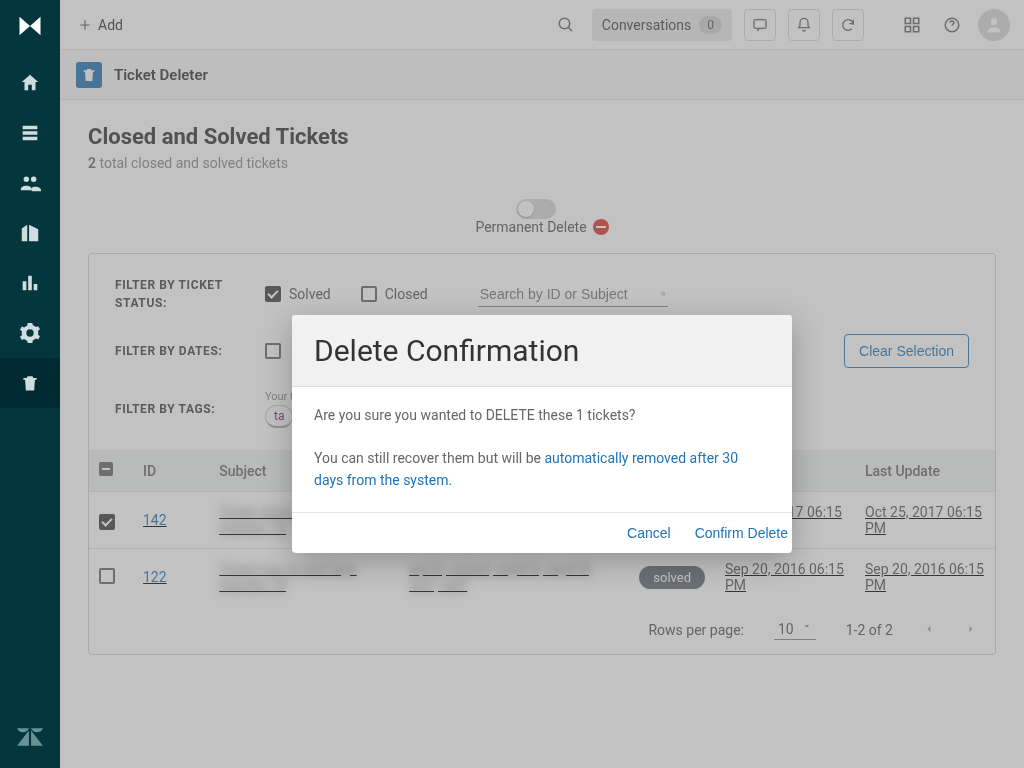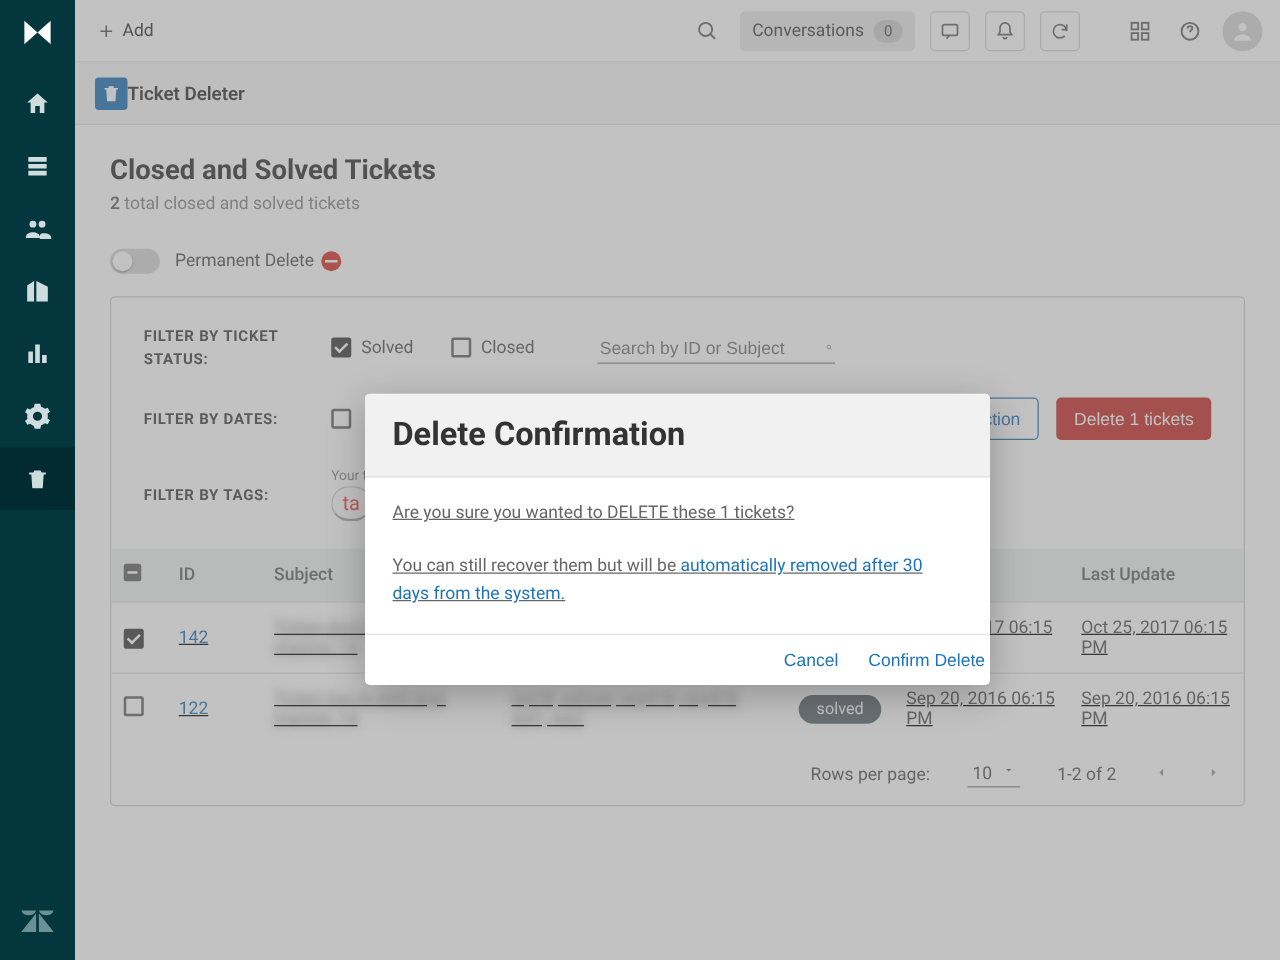--- a/index.html
+++ b/index.html
@@ -23,51 +23,51 @@
   .add-btn { display: flex; align-items: center; gap: 6px; color: #333; font-size: 14px; cursor: pointer; padding: 4px 8px; }
   .topbar-spacer { flex: 1; }
   .topbar-icon-btn { width: 32px; height: 32px; border: 1px solid #d8d8d8; border-radius: 4px; display: flex; align-items: center; justify-content: center; cursor: pointer; background:#fff; }
   .topbar-icon-plain { width: 28px; height: 28px; display:flex; align-items:center; justify-content:center; cursor:pointer; }
   .conv-pill { background: #e9e9e9; border-radius: 4px; height: 32px; padding: 0 10px; display: flex; align-items: center; gap: 8px; cursor: pointer; }
   .conv-pill span.txt { font-size: 14px; color: #444; }
   .conv-pill span.badge { background: #cfcfcf; color:#555; border-radius: 10px; padding: 0 8px; font-size: 12px; height: 18px; display:flex; align-items:center; }
   .avatar { width: 32px; height: 32px; border-radius: 50%; background: #d8d8d8; display:flex; align-items:center; justify-content:center; }
 
   
-  .app-header { height: 50px; background: #f7f7f7; border-bottom: 1px solid #e2e2e2; display:flex; align-items:center; padding: 0 16px; }
+  .app-header { height: 50px; background: #f7f7f7; border-bottom: 1px solid #e2e2e2; display:flex; align-items:center; padding: 0 16px; gap: 12px; }
   .app-icon { width: 26px; height: 26px; background: #1f73b7; border-radius: 3px; display:flex; align-items:center; justify-content:center; }
   .app-title { font-weight: 600; font-size: 15px; color: #333; }
 
   
   .content { padding: 24px 28px; overflow: hidden; }
   .page-title { font-size: 22px; font-weight: 700; color: #333; margin-bottom: 6px; }
   .page-sub { font-size: 14px; color: #888; }
   .page-sub b { color: #666; font-weight: 600; }
 
-  .row-actions { display:flex; align-items:center; margin-top: 28px; margin-bottom: 18px; }
+  .row-actions { display:flex; align-items:center; margin-top: 28px; margin-bottom: 18px; flex-direction: column; }
   .toggle { width: 40px; height: 20px; border-radius: 12px; background: #d8d8d8; position: relative; margin-right: 12px; }
   .toggle::after { content:""; position:absolute; left:2px; top:2px; width:16px; height:16px; border-radius:50%; background:#fff; box-shadow:0 1px 2px rgba(0,0,0,.3); }
   .toggle-label { font-size: 14px; color: #555; display:flex; align-items:center; gap:6px; }
   .no-entry { width:16px; height:16px; border-radius:50%; background:#d9362a; display:inline-flex; align-items:center; justify-content:center; }
   .no-entry::after{content:""; width:10px; height:2px; background:#fff;}
   .fetch-btn { margin-left:auto; background:#3a833d; color:#fff; border:none; border-radius:20px; height:36px; padding:0 18px; display:flex; align-items:center; gap:8px; font-size:14px; cursor:pointer; }
 
   
   .panel { border:1px solid #cfcfcf; border-radius:4px; }
   .filters { padding: 22px 26px 18px; }
   .filter-row { display:flex; align-items:center; margin-bottom: 22px; }
   .filter-label { width: 150px; font-size: 12px; letter-spacing: .6px; font-weight:700; color:#444; line-height:1.5; }
   .chk { width:16px; height:16px; border:2px solid #666; border-radius:2px; display:inline-flex; align-items:center; justify-content:center; margin-right:8px; }
   .chk.checked { background:#3f3f3f; border-color:#3f3f3f; }
   .chk.checked::after{content:""; width:8px; height:4px; border-left:2px solid #fff; border-bottom:2px solid #fff; transform:rotate(-45deg); margin-top:-2px;}
   .chk-label { font-size:14px; color:#555; margin-right: 30px; }
   .search-field { margin-left: 20px; border-bottom:1px solid #888; display:flex; align-items:center; padding:4px 2px; width: 190px; }
   .search-field input { border:none; outline:none; font-size:14px; flex:1; background:transparent; color:#555; }
   .tag-hint { font-size:11px; color:#888; margin-bottom:2px; }
-  .tag-chip { border:1px solid #ccc; background:#fff; border-radius:14px; padding:3px 8px; font-size:16px; color:#ef4444; display:inline-block; border-bottom:2px solid #aaa;}
+  .tag-chip { border:1px solid #ccc; background:#fff; border-radius:14px; padding:3px 8px; font-size:12px; color:#701a75; display:inline-block; border-bottom:2px solid #aaa;}
   .right-actions { margin-left:auto; display:flex; gap:14px; }
   .btn-outline { border:1px solid #1f73b7; color:#1f73b7; background:#fff; border-radius:4px; padding:8px 14px; font-size:14px; cursor:pointer; }
   .btn-danger { background:#c9302c; color:#fff; border:none; border-radius:4px; padding:8px 14px; font-size:14px; cursor:pointer; }
 
   
   table { width:100%; border-collapse:collapse; }
   thead { background:#eef0f1; }
   th, td { text-align:left; padding: 12px 10px; font-size:14px; color:#555; }
   th { font-weight:500; color:#666; }
   tbody tr { border-top:1px solid #e3e3e3;text-decoration:underline; }
@@ -79,22 +79,22 @@
   .status-chip { background:#5d6a72; color:#fff; border-radius:14px; padding:4px 14px; font-size:13px; display:inline-block; }
   .pager { display:flex; align-items:center; justify-content:flex-end; padding:14px 18px; gap:30px; font-size:14px; color:#555; }
   .pager .sel { display:flex; align-items:flex-start; gap:8px; border-bottom:1px solid #888; padding:2px 4px; }
   .pager-arrows { display:flex; gap:30px; }
   .pager-arrow { color:#999; cursor:pointer; }
 
   
   .overlay { position:absolute; inset:0; background:rgba(120,120,120,.45); display:flex; align-items:flex-start; justify-content:center; padding-top: 315px; }
   .modal { width: 500px; background:#fff; border-radius:4px; box-shadow:0 8px 30px rgba(0,0,0,.25); overflow:hidden; }
   .modal-header { background:#f1f1f1; padding:18px 22px; border-bottom:1px solid #ddd; }
-  .modal-title { font-size:26px; font-weight:700; color:#333; }
-  .modal-body { padding: 18px 22px 20px; font-size:14px; color:#666; line-height:1.55;text-decoration:underline; }
+  .modal-title { font-size:30px; font-weight:400; color:#333; }
+  .modal-body { padding: 18px 22px 20px; font-size:14px; color:#666; line-height:1.55; }
   .modal-body a { color:#1f73b7; text-decoration:none; }
   .modal-footer { border-top:1px solid #e4e4e4; padding:12px 4px; display:flex; justify-content:flex-end; gap:24px; }
   .modal-footer button { background:none; border:none; color:#1f73b7; font-size:14px; cursor:pointer; }
 </style>
 </head>
 <body>
 
 <div class="app">
 
   <div class="sidebar">
@@ -241,21 +241,20 @@
                   <circle cx="10" cy="10" r="7"></circle>
                   <line x1="20" y1="20" x2="15" y2="15"></line>
                 </svg>
             </div>
           </div>
           <div class="filter-row">
             <div class="filter-label">FILTER BY DATES:</div>
             <span class="chk"></span>
             <div class="right-actions">
               <button class="btn-outline">Clear Selection</button>
-              <button class="btn-danger">Delete 1 tickets</button>
             </div>
           </div>
           <div class="filter-row" style="margin-bottom:4px">
             <div class="filter-label">FILTER BY TAGS:</div>
             <div>
               <div class="tag-hint">Your tags</div>
               <span class="tag-chip">ta</span>
             </div>
           </div>
         </div>

